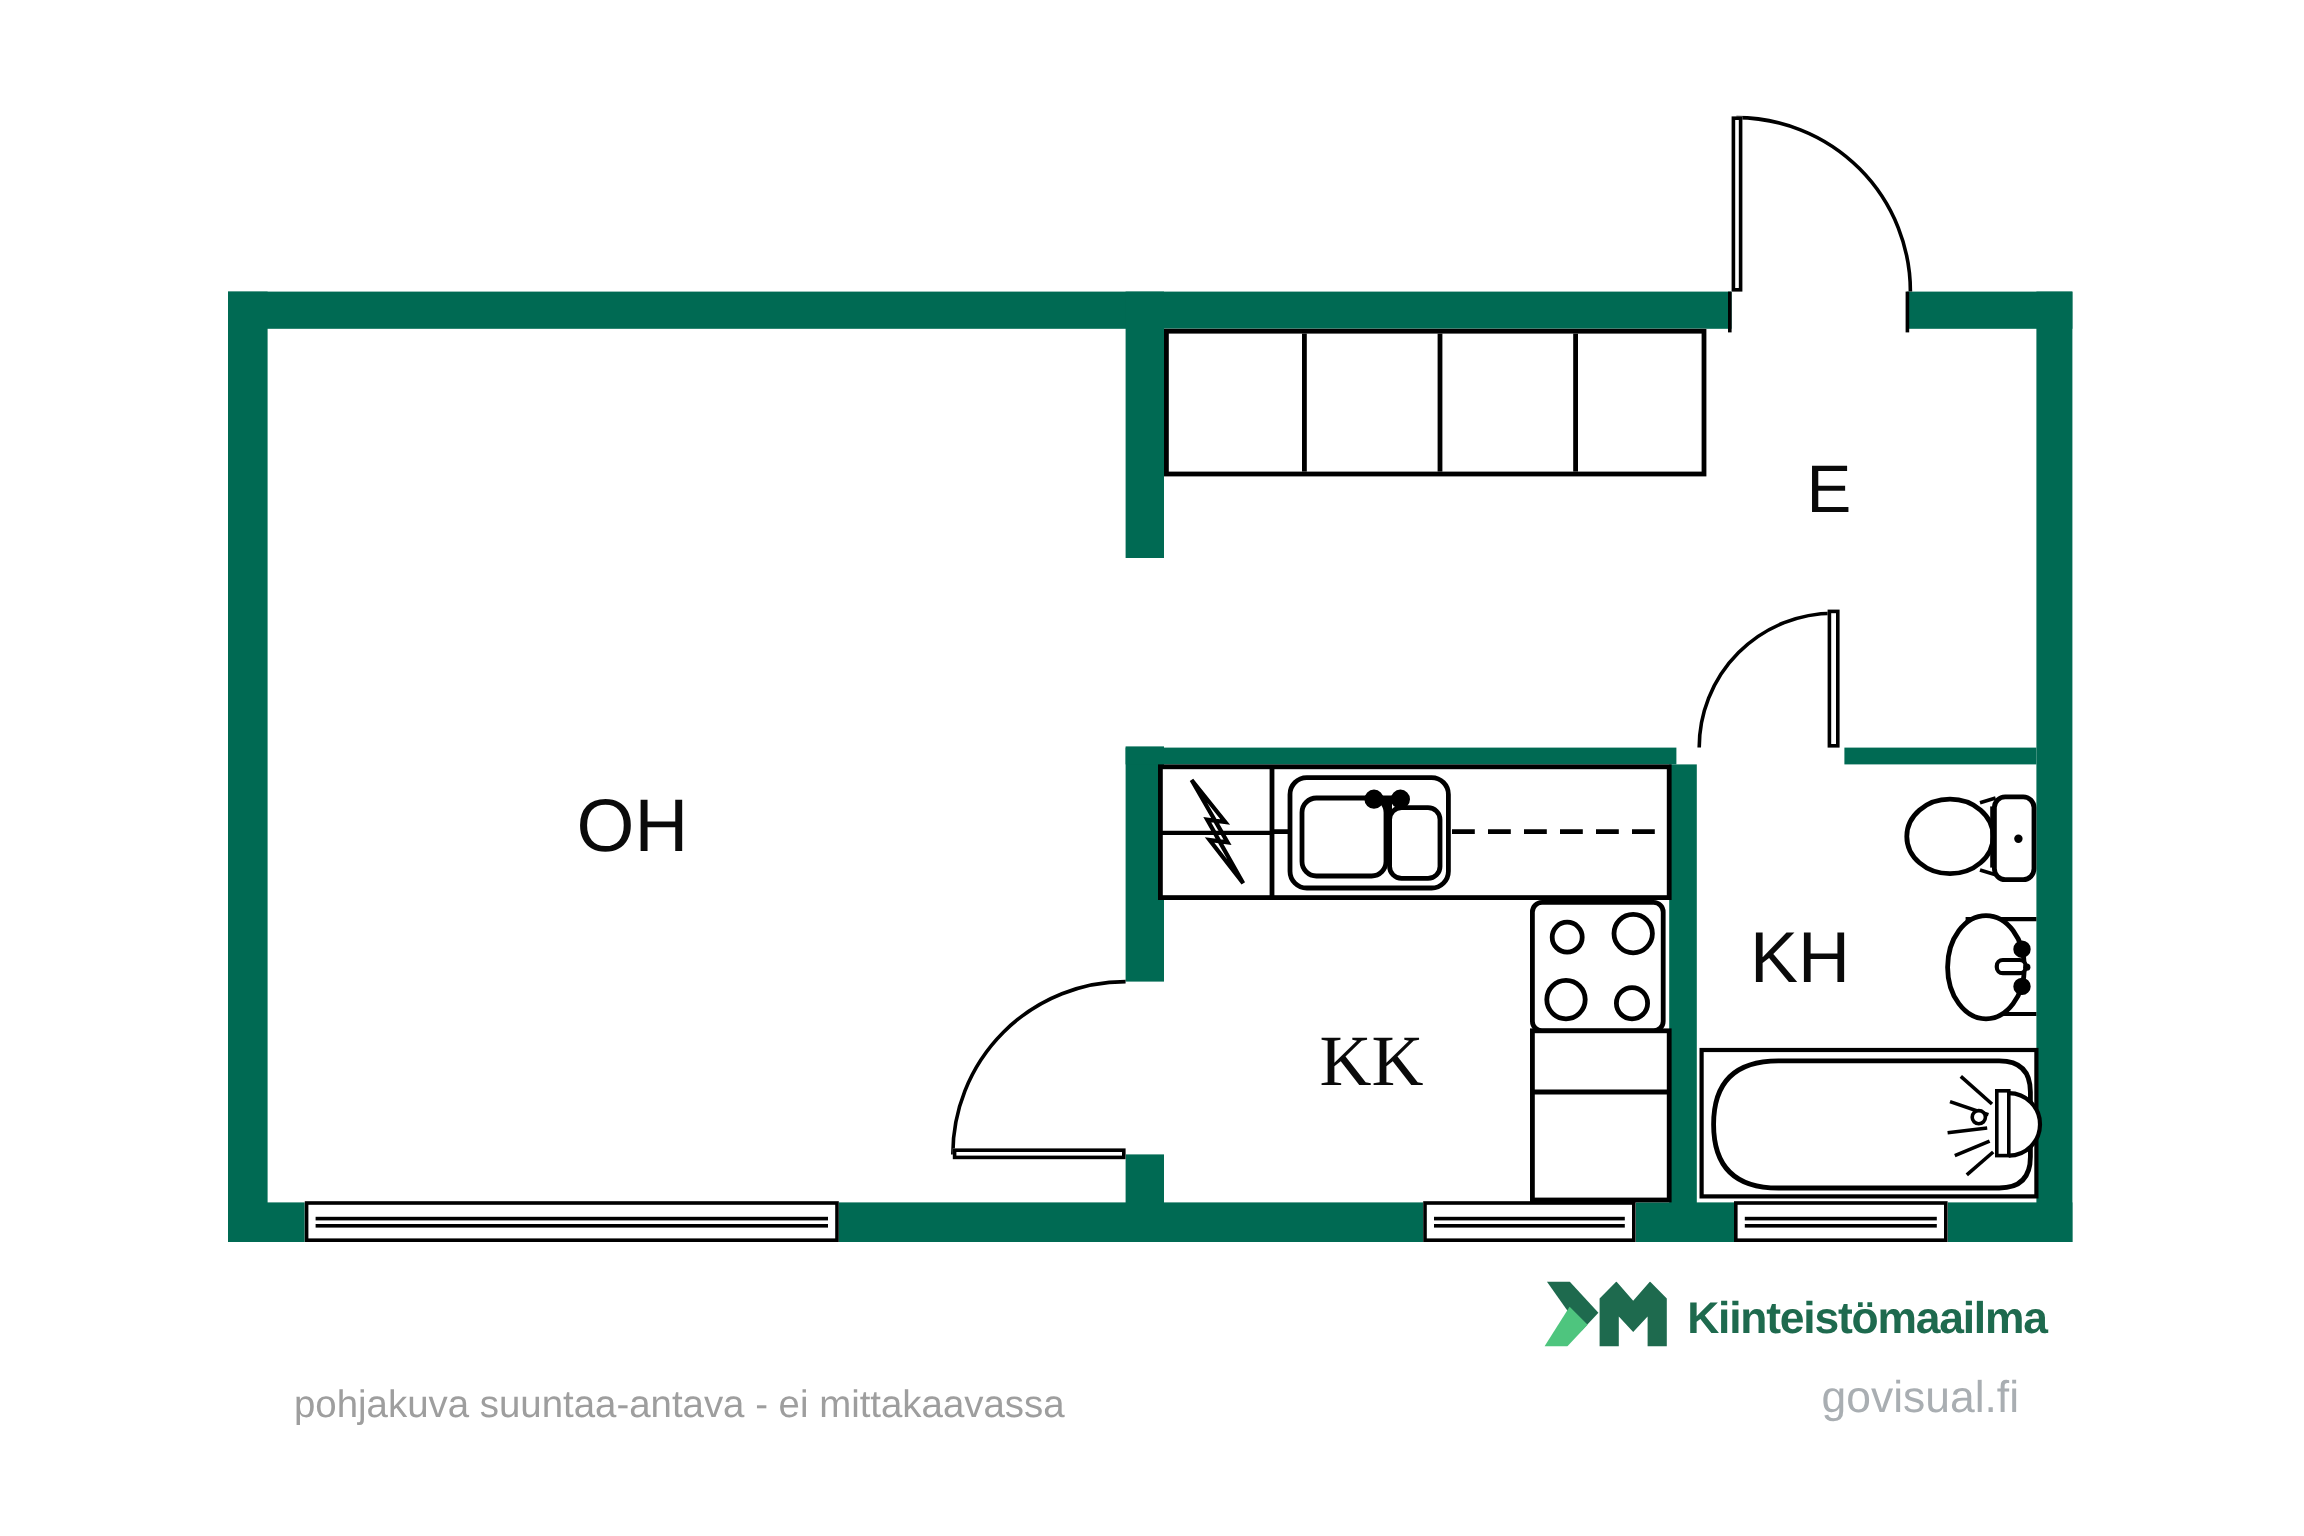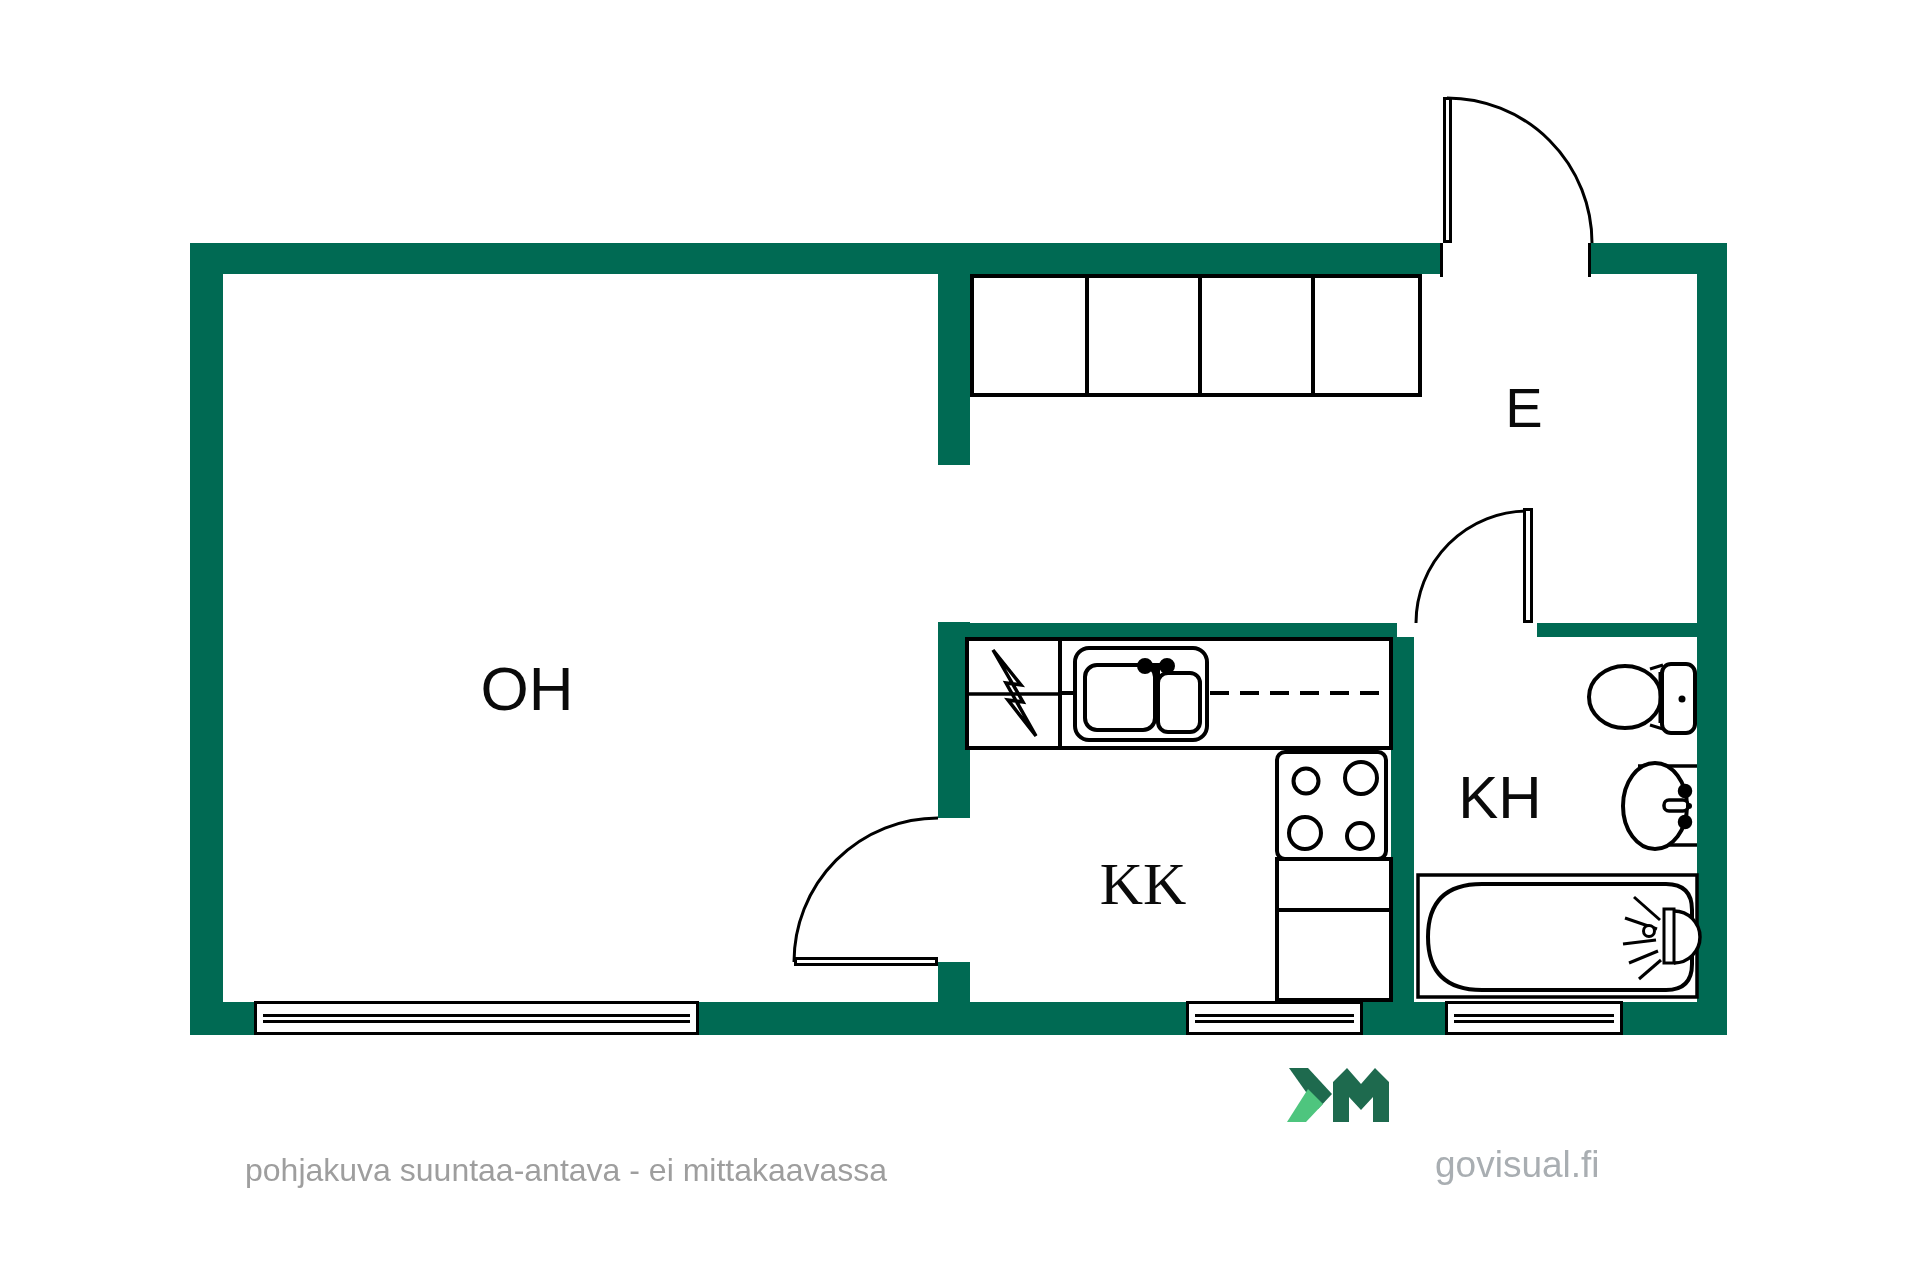--- a/index.html
+++ b/index.html
@@ -13,21 +13,21 @@
   .closets{position:absolute;left:970px;top:274px;width:452px;height:123px;
            border:4px solid #000;box-sizing:border-box;background:#fff;}
   .closets .div{position:absolute;top:0;bottom:0;width:4px;background:#000;}
   .leaf{position:absolute;background:#fff;border:3px solid #000;box-sizing:border-box;}
   .room-label{position:absolute;transform:translate(-50%,-50%);color:#0a0a0a;line-height:1;}
   .svg-layer{position:absolute;left:0;top:0;}
   .disclaimer{position:absolute;left:233px;top:1152px;font-size:32px;color:var(--footer_gray,#9e9e9e);margin-left:12px;}
   .brand-row{position:absolute;left:1287px;top:1068px;height:54px;}
   .brand-text{position:absolute;left:1406px;top:1078px;font-size:37px;font-weight:bold;
               letter-spacing:-1px;color:var(--logo_dark,#1e6a4e);}
-  .watermark{position:absolute;left:1435px;top:1144px;font-size:37px;color:var(--watermark_gray,#a9aeb2);text-align:right;}
+  .watermark{position:absolute;left:1518px;top:1144px;font-size:37px;color:var(--watermark_gray,#a9aeb2);text-align:right;}
 </style>
 </head>
 <body>
 
 <div class="canvas">
 
   <div class="wall" style="left:190px;top:243px;width:1253px;height:31px;"></div>
   <div class="wall" style="left:1589px;top:243px;width:138px;height:31px;"></div>
   <div class="wall" style="left:190px;top:243px;width:33px;height:792px;"></div>
   <div class="wall" style="left:1697px;top:243px;width:30px;height:792px;"></div>
@@ -154,15 +154,16 @@
   <div class="room-label" style="left:1500px;top:798px;font-size:60px;">KH</div>
   <div class="room-label" style="left:1524px;top:408px;font-size:56px;">E</div>
 
   <div class="disclaimer">pohjakuva suuntaa-antava - ei mittakaavassa</div>
 
   <svg class="brand-row" width="110" height="54" viewBox="0 0 110 54">
     <polygon points="2,0 21,0 45,26 31,41" style="fill:var(--logo_dark,#1e6a4e)"></polygon>
     <polygon points="0,54 21,21 36,36 19,54" style="fill:var(--logo_light,#4ec57e)"></polygon>
     <polygon points="46,54 46,14 60,0 74,16 88,0 102,14 102,54 86,54 86,29 74,42 62,29 62,54" style="fill:var(--logo_dark,#1e6a4e)"></polygon>
   </svg>
+  <div class="brand-text">Kiinteistömaailma</div>
   <div class="watermark">govisual.fi</div>
 
 </div>
 
 </body></html>

